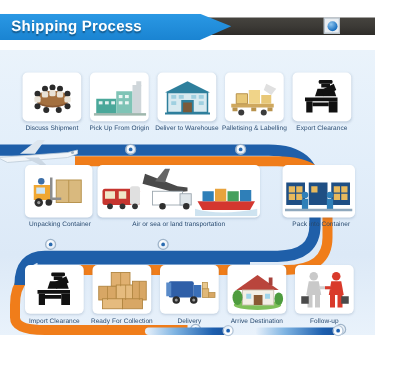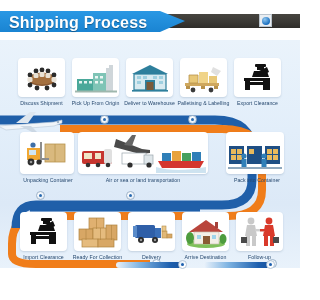--- a/index.html
+++ b/index.html
@@ -10,21 +10,21 @@
   }
   #page{position:relative;width:300px;height:300px;overflow:hidden;background:#ffffff;}
 
   
   .header{position:absolute;left:0;top:11px;width:300px;height:22px;}
   .hdr-dark{position:absolute;left:40px;top:3px;width:260px;height:14px;
     background:linear-gradient(180deg,#46443f 0%,#3b3935 55%,#2e2c29 100%);}
   .hdr-blue{position:absolute;left:0;top:0;width:185px;height:21px;
     background:linear-gradient(180deg,#2a98e4 0%,#1a84d2 100%);
     clip-path:polygon(0 0,160px 0,185px 10px,160px 21px,0 21px);}
-  .hdr-title{position:absolute;left:9px;top:3px;font-size:16px;font-weight:bold;
+  .hdr-title{position:absolute;left:9px;top:3px;font-size:12px;font-weight:bold;
     color:#ffffff;letter-spacing:.2px;text-shadow:0 1px 1px rgba(0,0,0,.35);
     white-space:nowrap;}
   .hdr-icon{position:absolute;left:259px;top:3px;width:13px;height:13px;
     background:#e9edf1;border:1px solid #b9c3cc;box-sizing:border-box;}
   .hdr-icon i{position:absolute;left:1.5px;top:1.5px;width:8px;height:8px;border-radius:50%;
     background:radial-gradient(circle at 35% 30%,#8fc6ef,#1a6fbf 70%);display:block;}
 
   
   .panel{position:absolute;left:0;top:40px;width:300px;height:228px;
     background:linear-gradient(180deg,#eaf3fb 0%,#e2eefa 40%,#dce9f7 72%,#e9f2fb 100%);

